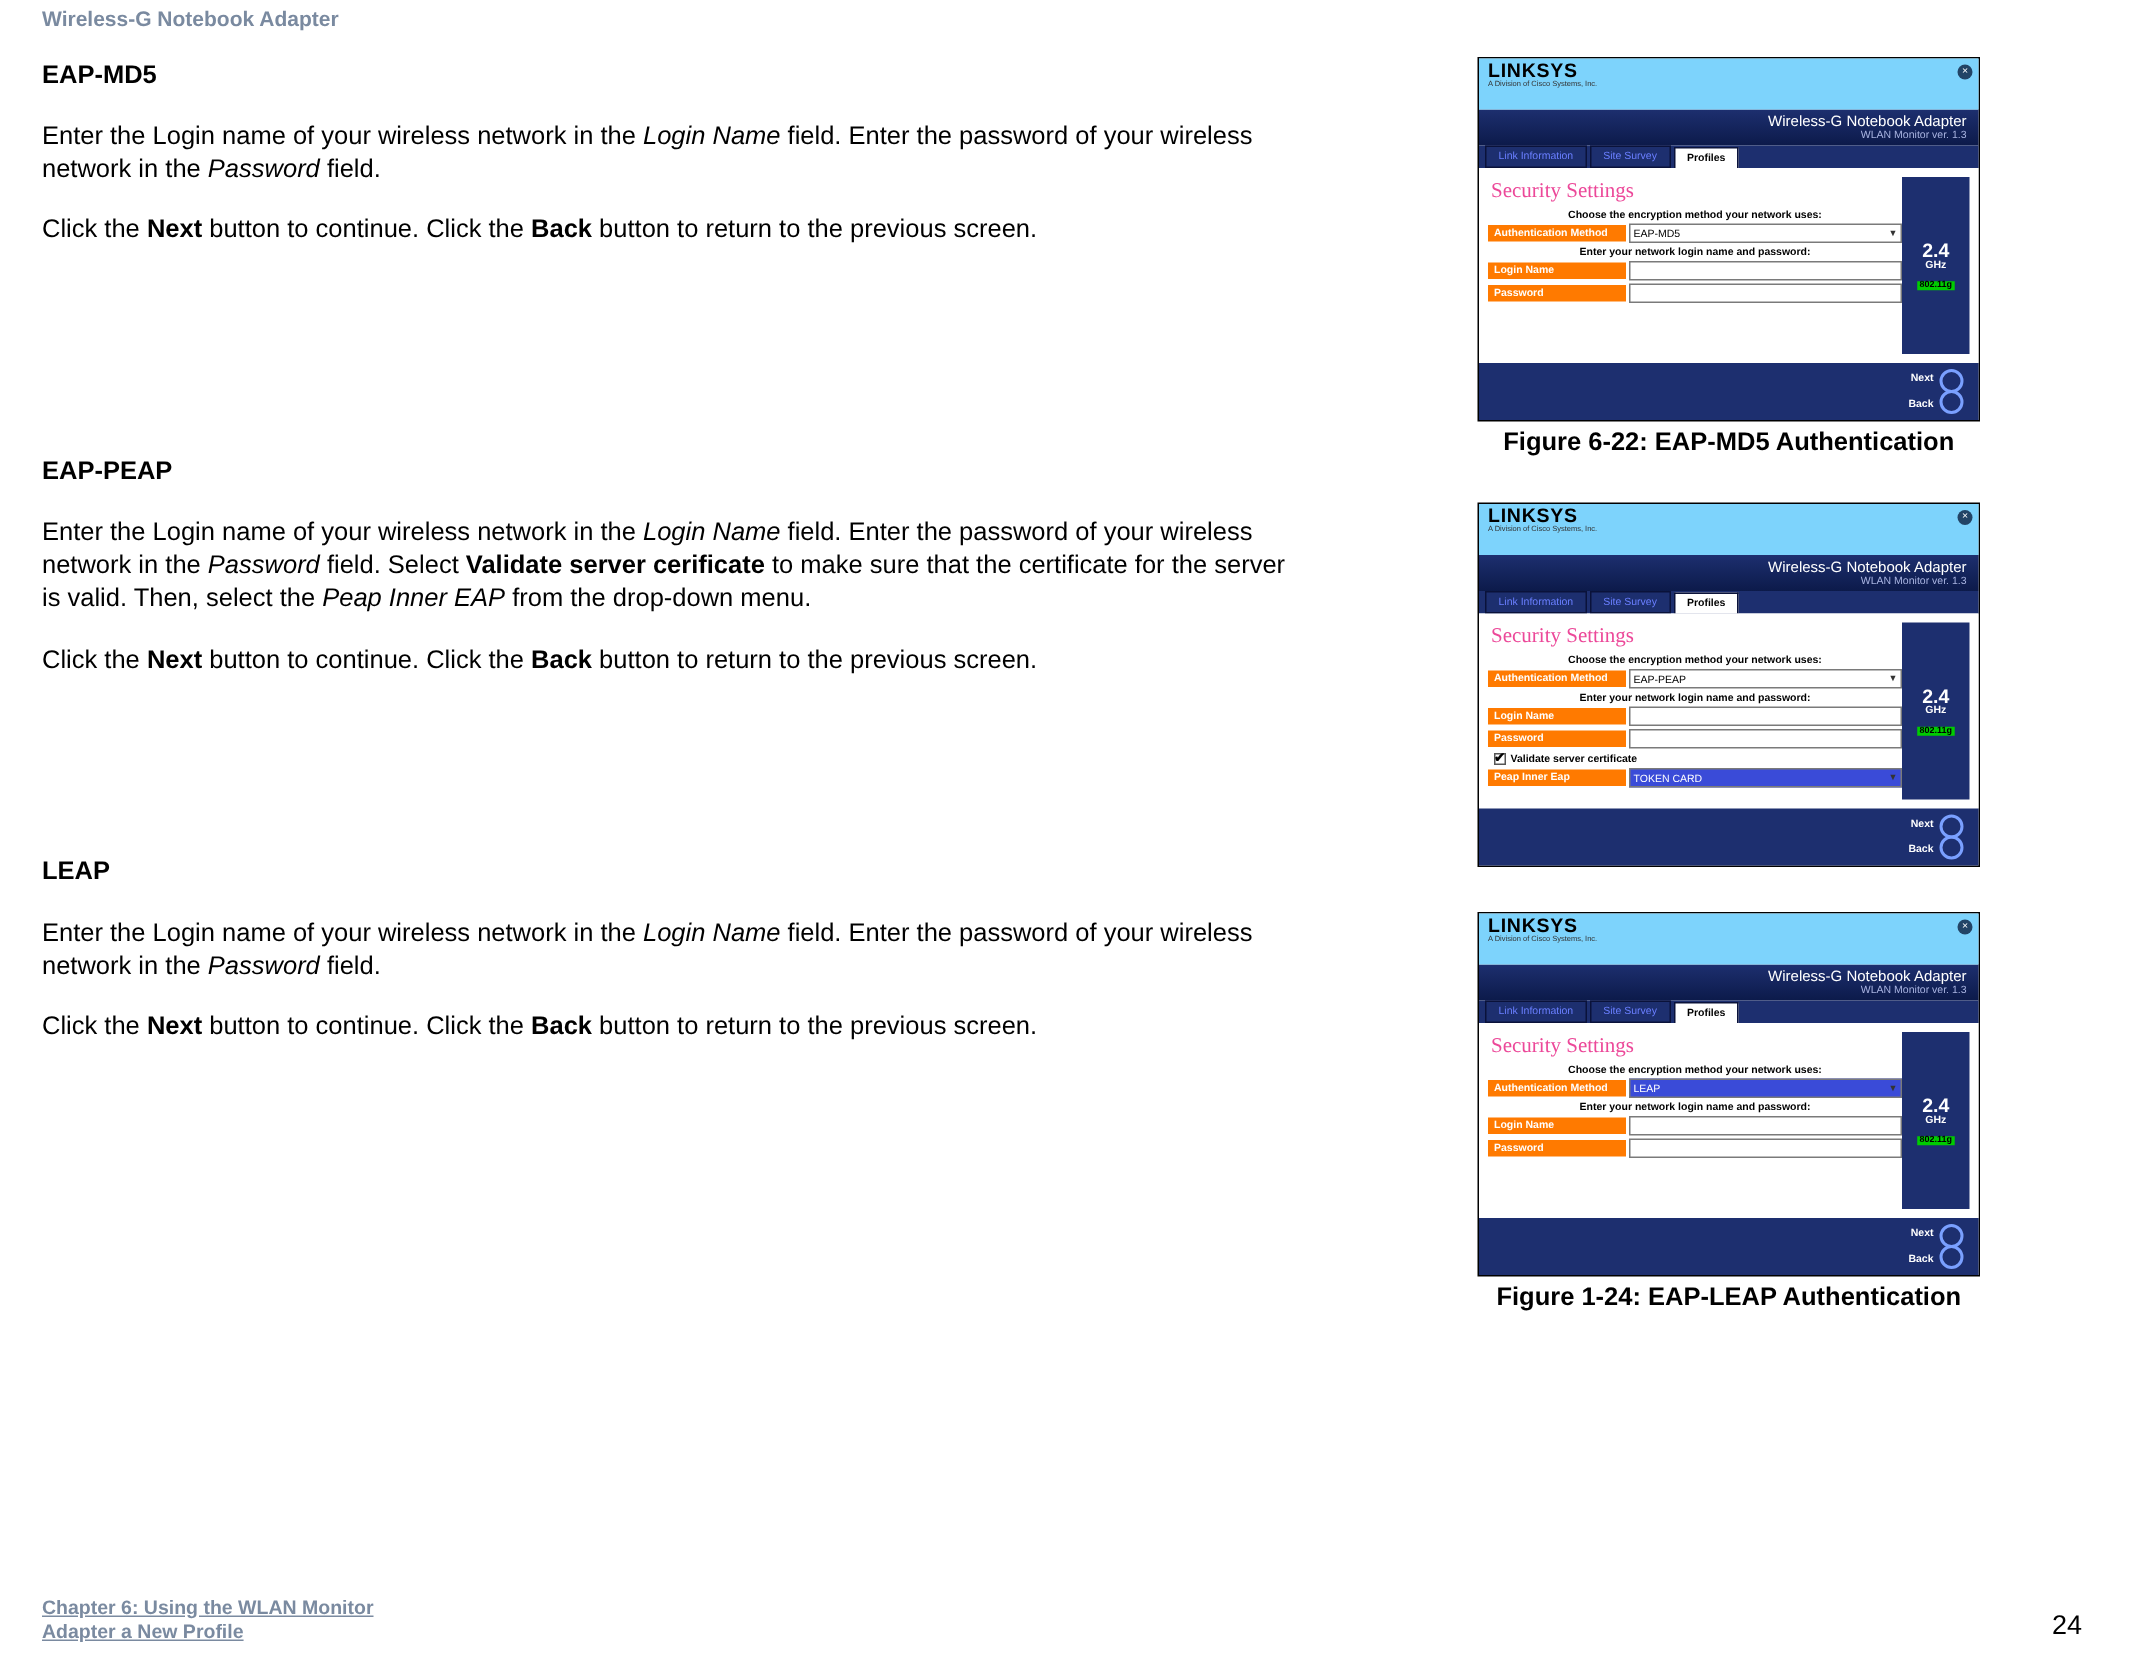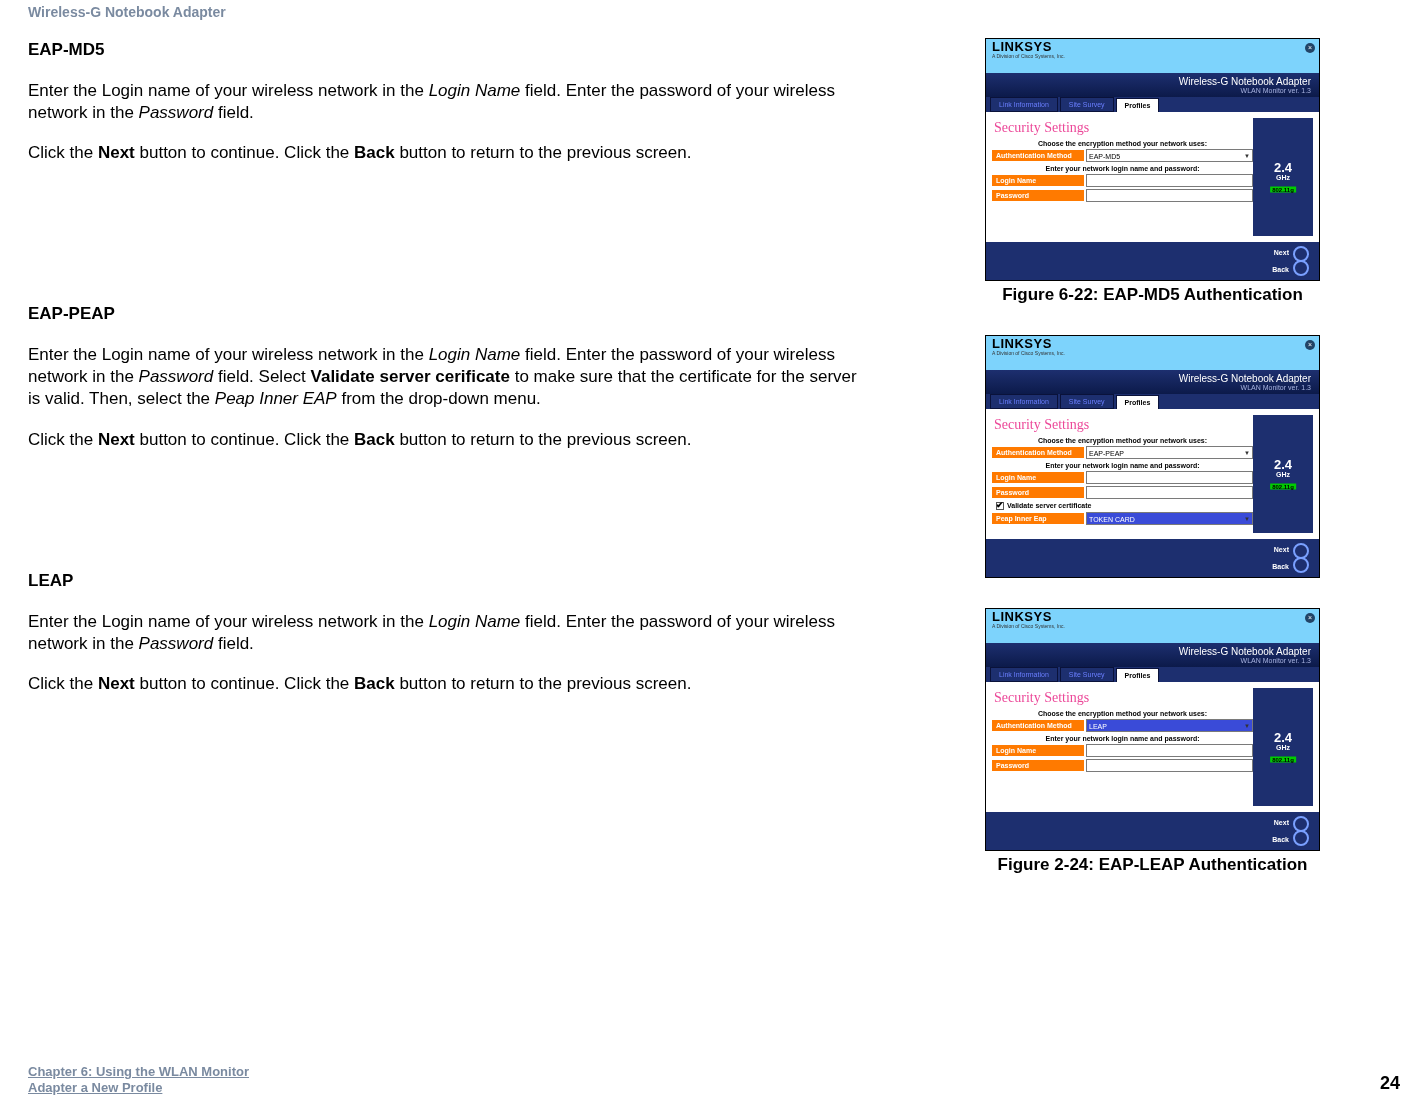--- a/index.html
+++ b/index.html
@@ -131,21 +131,21 @@
       background: #fff;
       padding: 6px 6px 6px 6px;
       position: relative;
       min-height: 130px;
       display: flex;
     }
     .shot .body .left {
       flex: 1;
     }
     .shot .body .right {
-      width: 60px;
+      width: 45px;
       background: #1d2f6f;
       position: relative;
     }
     .shot .body .right .ghz {
       position: absolute;
       top: 50%;
       left: 50%;
       transform: translate(-50%,-50%);
       color: #fff;
       font-weight: bold;
@@ -260,22 +260,22 @@
       left:28px;
       color:#7a8aa0;
       font-size:13px;
       font-weight:bold;
       line-height:1.25;
       text-decoration:underline;
     }
     .page-number{
       position:absolute;
       bottom:8px;
-      right:28px;
-      font-weight:bold;
+      right:40px;
+      font-weight:normal;
       font-size:18px;
     }
     .sp1 { margin-top: 0px; }
     .sp2 { margin-top: 140px; }
     .sp3 { margin-top: 120px; }
   </style>
 </head>
 <body>
 
 <div class="page-header">Wireless-G Notebook Adapter</div>
@@ -451,21 +451,21 @@
           <div class="ghz"><span>2.4</span><span class="ghz-sm">GHz</span><span class="badge">802.11g</span></div>
         </div>
       </div>
       <div class="footer">
         <div class="btn-ring next"></div>
         <div class="btn-txt next">Next</div>
         <div class="btn-ring back"></div>
         <div class="btn-txt back">Back</div>
       </div>
     </div>
-    <div class="caption">Figure 2-24: EAP-LEAP Authentication</div>
+    <div class="caption">Figure 1-24: EAP-LEAP Authentication</div>
   </div>
 </div>
 
 <div class="page-footer-left">
   <div>Chapter 6: Using the WLAN Monitor</div>
   <div>Adapter a New Profile</div>
 </div>
 <div class="page-number">24</div>
 
 </body></html>

